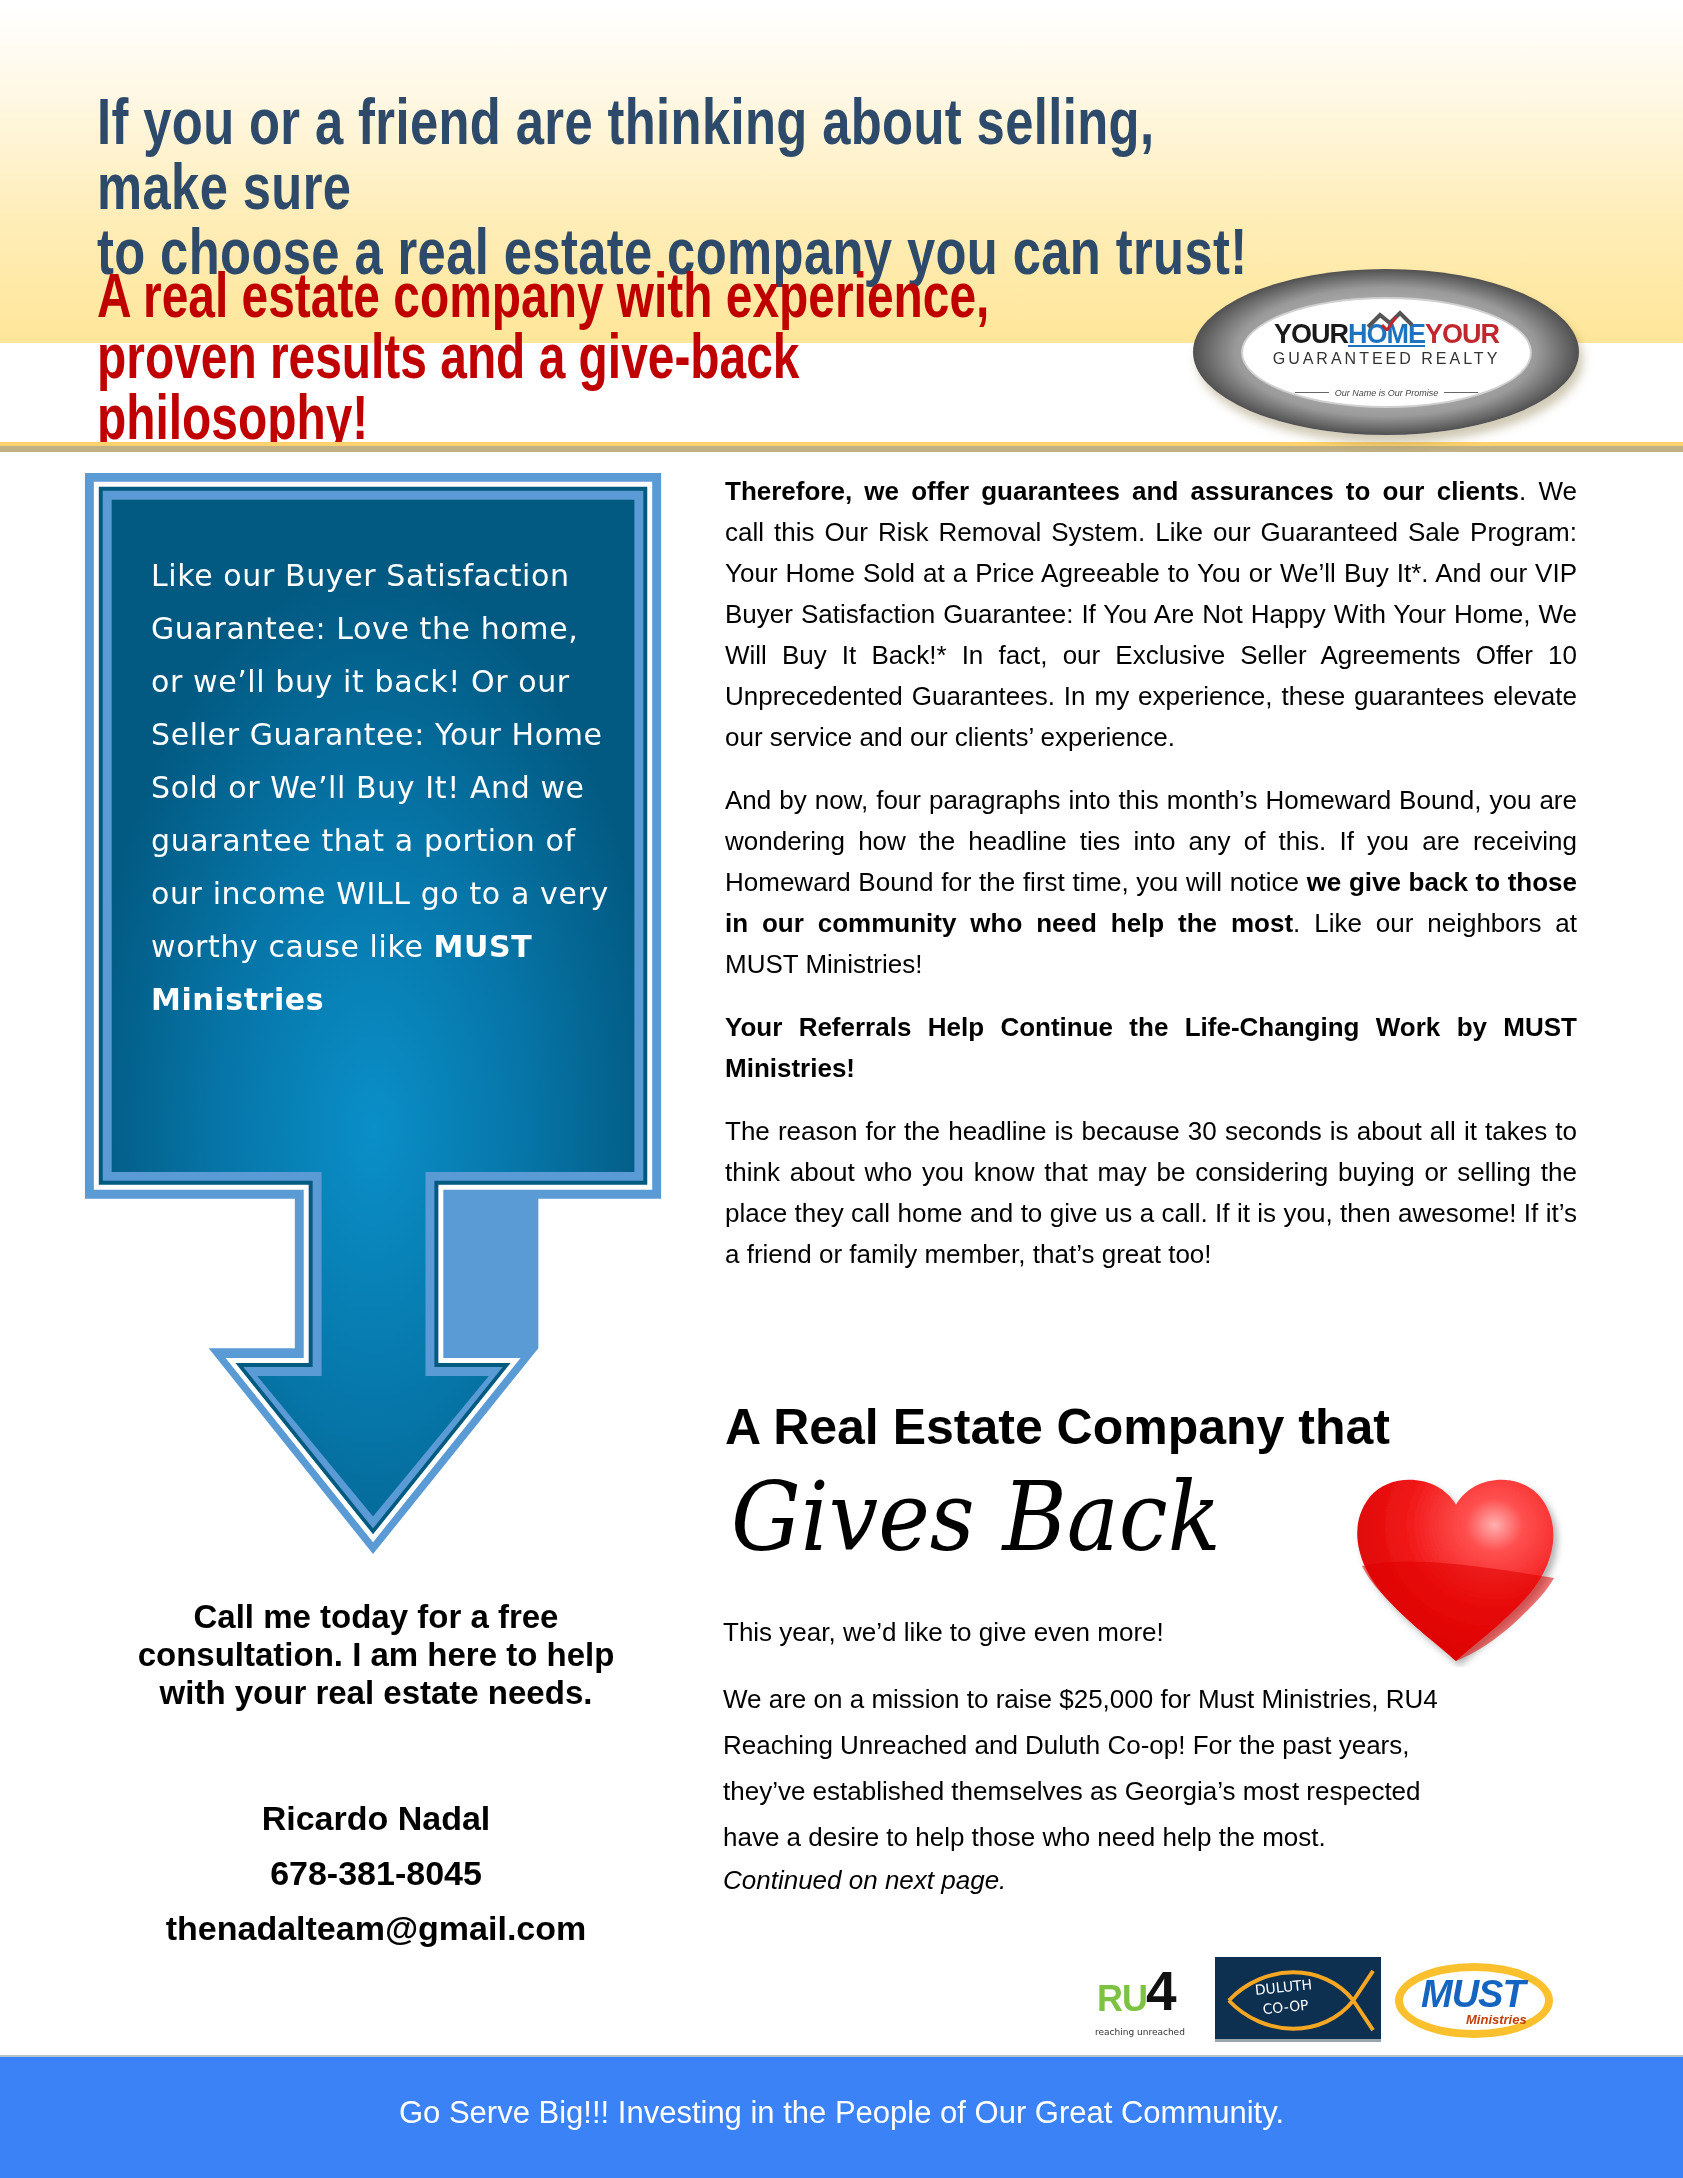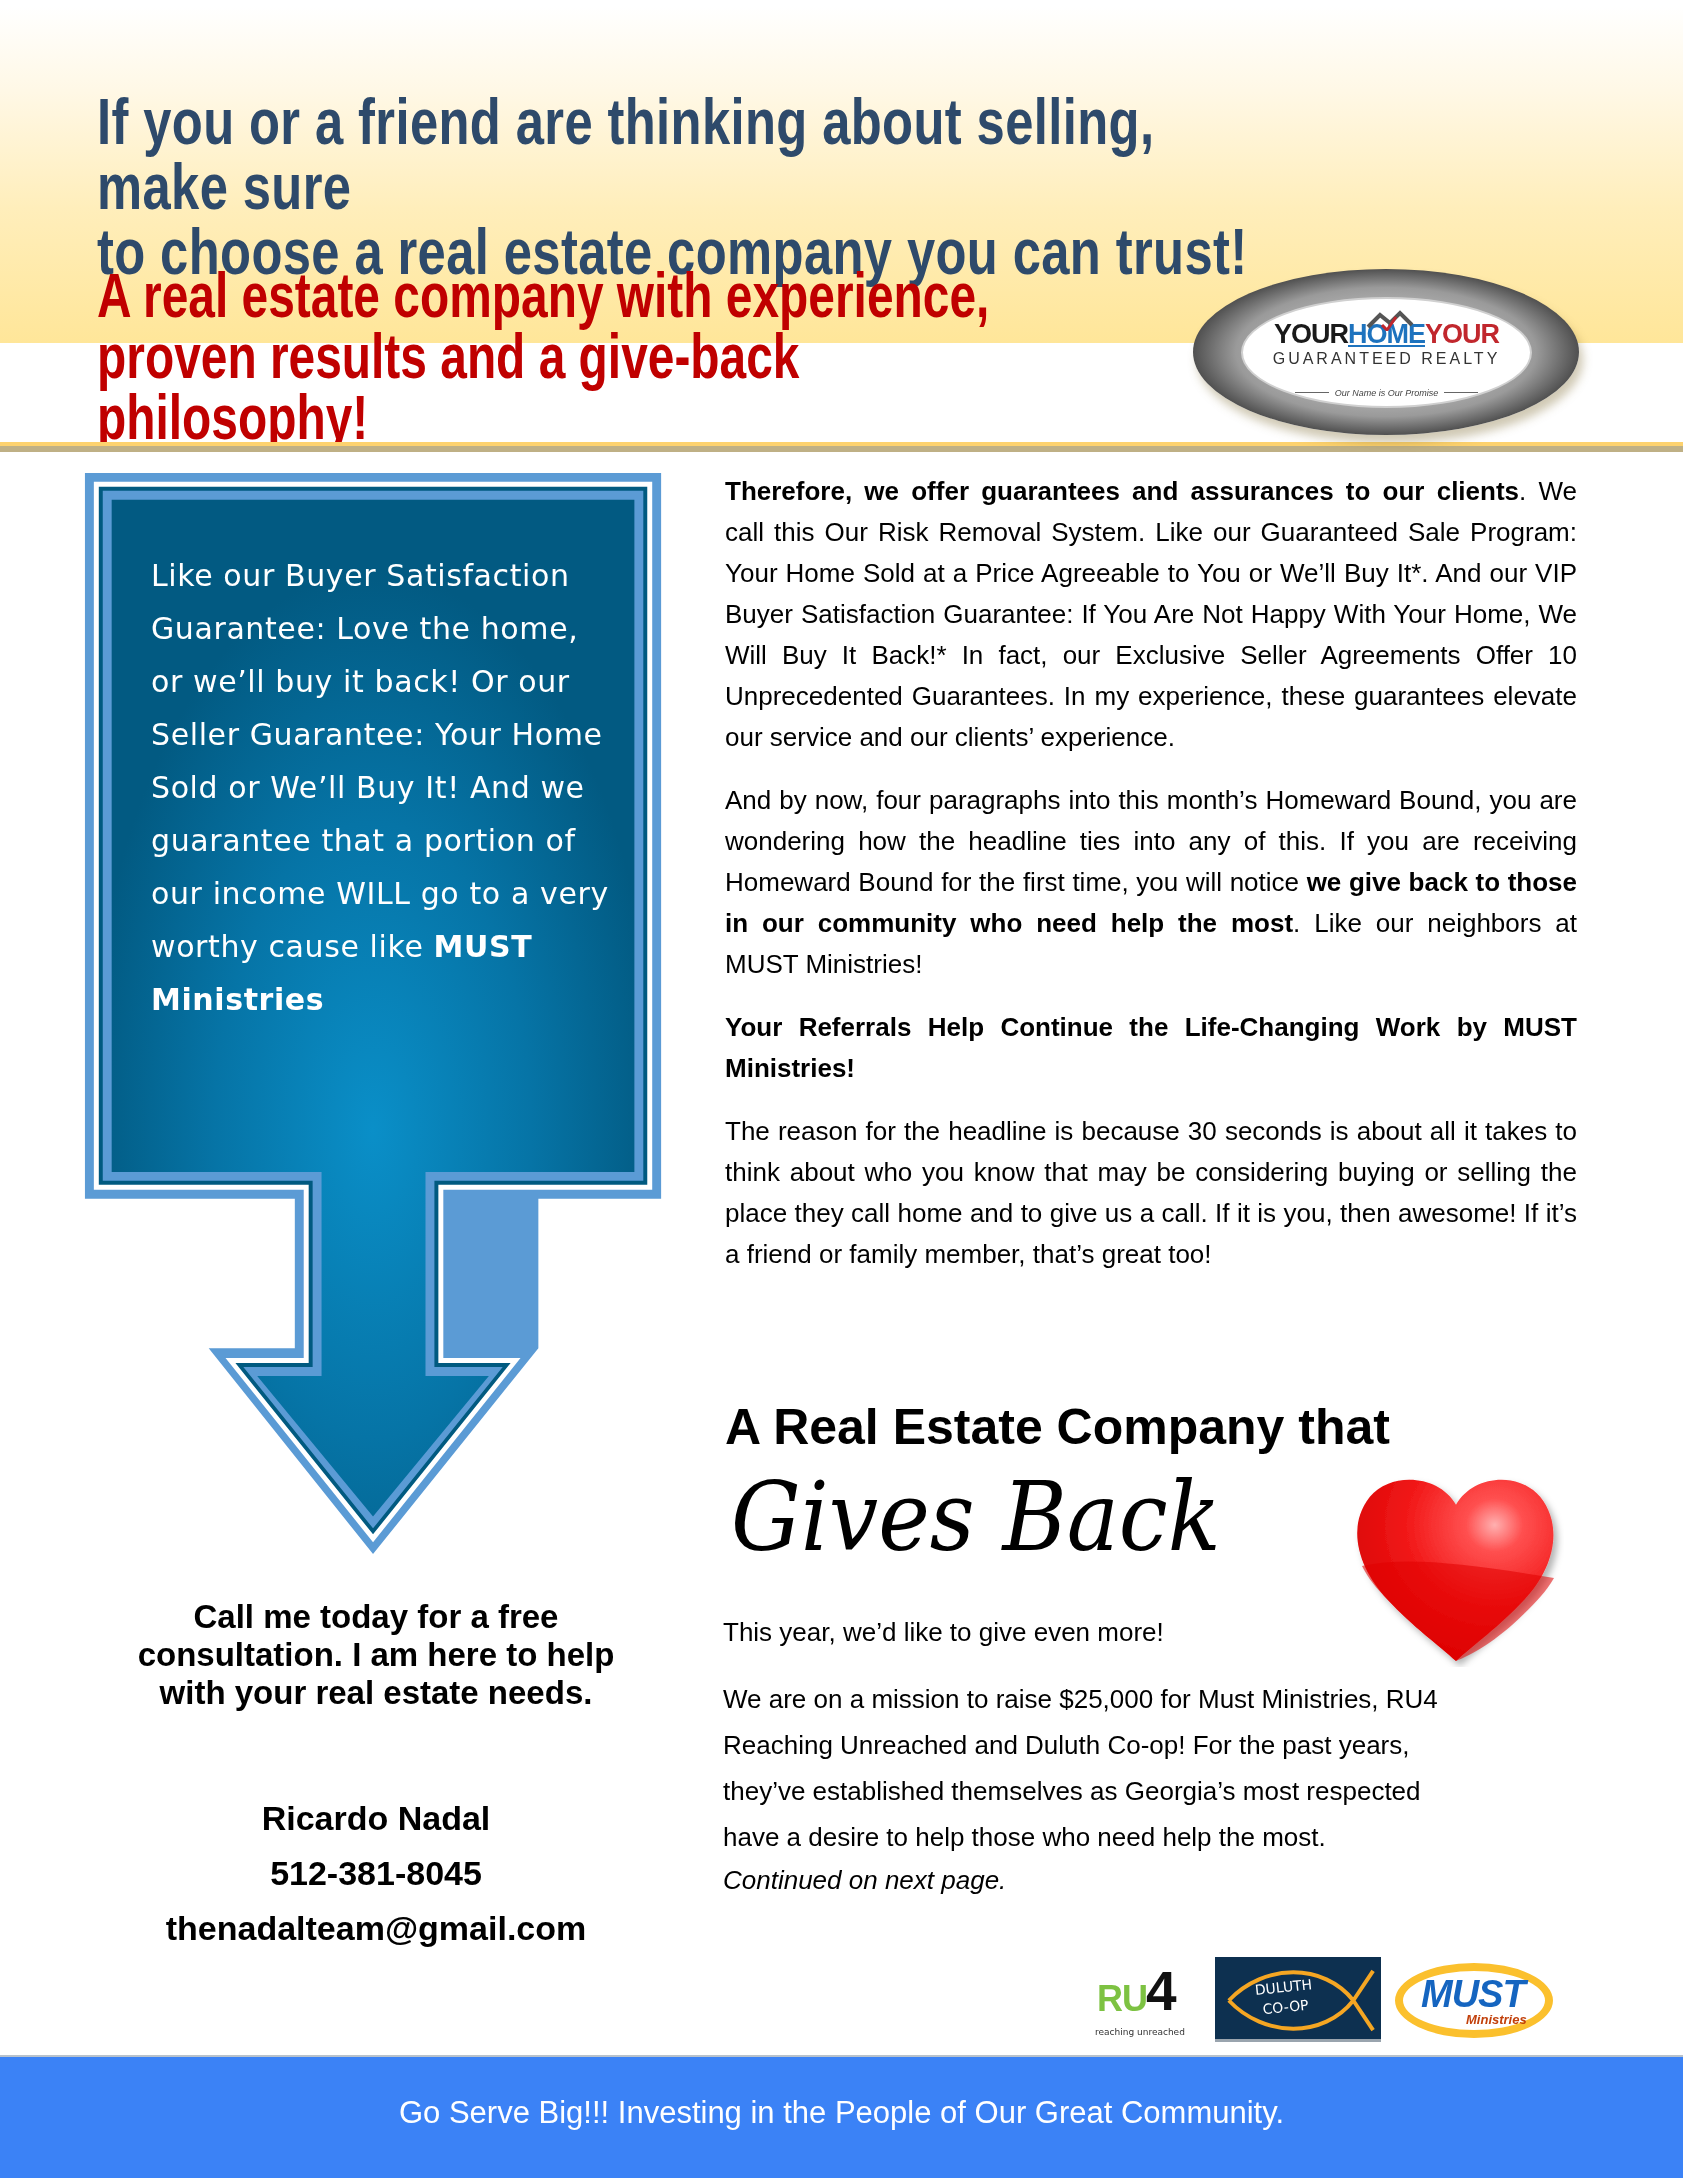--- a/index.html
+++ b/index.html
@@ -158,21 +158,21 @@
 
 <div class="callout">
   <div class="callout-body"><span>Like our Buyer Satisfaction Guarantee: Love the home, or we’ll buy it back! Or our Seller Guarantee: Your Home Sold or We’ll Buy It! And we guarantee that a portion of our income WILL go to a very worthy cause like </span><b>MUST Ministries</b></div>
 </div>
 
 <div class="contact">
   <div class="contact-pitch">Call me today for a free
 consultation. I am here to help
 with your real estate needs.</div>
   <div class="contact-name">Ricardo Nadal</div>
-  <div class="contact-phone">512-381-8045</div>
+  <div class="contact-phone">678-381-8045</div>
   <div class="contact-email">thenadalteam@gmail.com</div>
 </div>
 
 <div class="col-right">
   <p><b>Therefore, we offer guarantees and assurances to our clients</b><span>. We call this Our Risk Removal System.  Like our Guaranteed Sale Program: Your Home Sold at a Price Agreeable to You or We’ll Buy It*. And our VIP Buyer Satisfaction Guarantee:  If You Are Not Happy With Your Home, We Will Buy It Back!*  In fact, our Exclusive Seller Agreements Offer 10 Unprecedented Guarantees.  In my experience, these guarantees elevate our service and our clients’ experience.</span></p>
   <p><span>And by now, four paragraphs into this month’s Homeward Bound, you are wondering how the headline ties into any of this.  If you are receiving Homeward Bound for the first time, you will notice </span><b>we give back to those in our community who need help the most</b><span>. Like our neighbors at MUST Ministries!</span></p>
   <p><b>Your Referrals Help Continue the Life-Changing Work by MUST Ministries!</b></p>
   <p>The reason for the headline is because 30 seconds is about all it takes to think about who you know that may be considering buying or selling the place they call home and to give us a call. If it is you, then awesome! If it’s a friend or family member, that’s great too!</p>
 </div>
 

